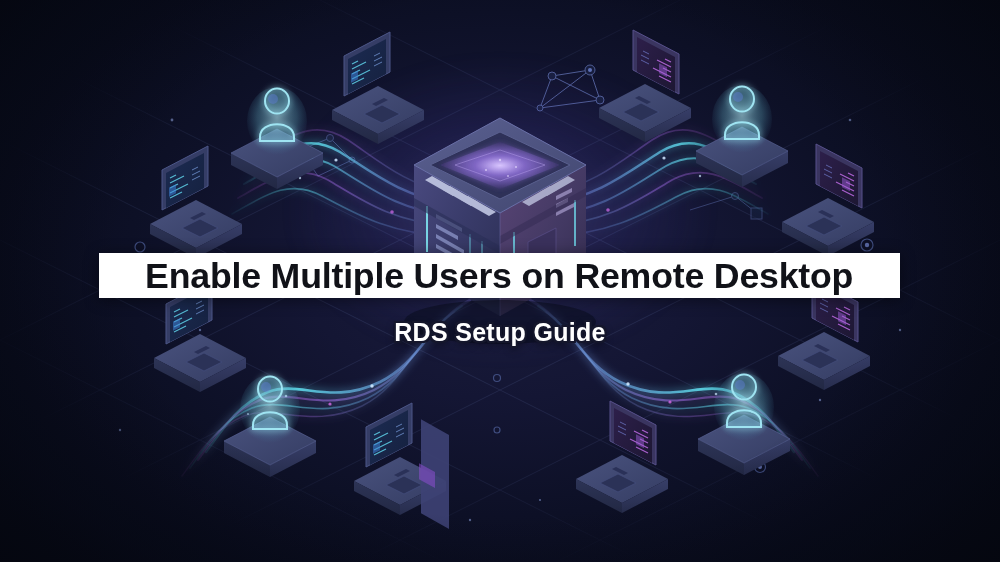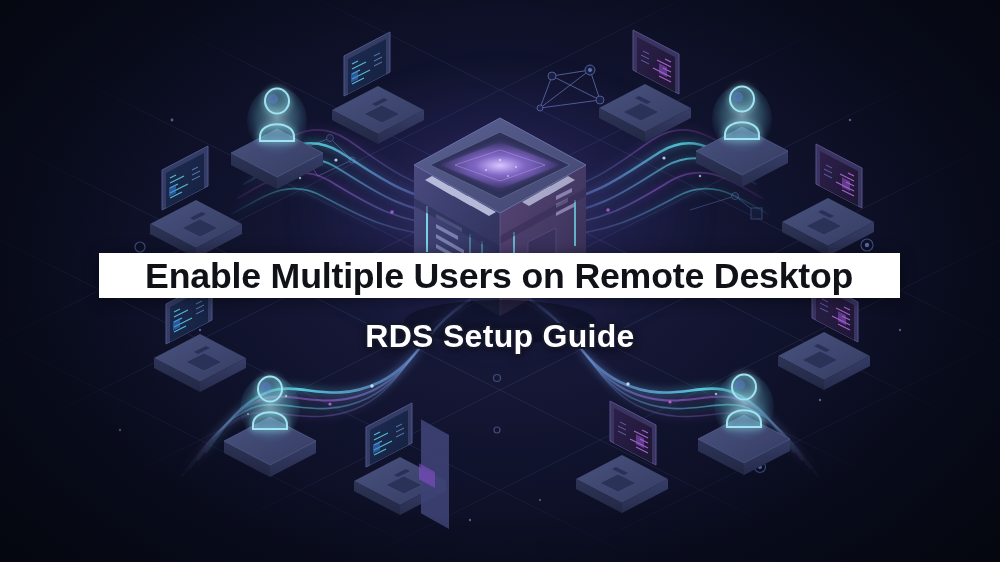--- a/index.html
+++ b/index.html
@@ -35,21 +35,21 @@
     background:#ffffff;display:flex;align-items:center;justify-content:center;
     box-shadow:0 2px 14px rgba(0,0,0,.45);
   }
   #titleText{
     color:#111218;font-size:35px;font-weight:bold;letter-spacing:-.2px;
     white-space:nowrap;line-height:1;font-family:"Liberation Sans", sans-serif;
     transform:scaleX(1.02);
   }
   #subTitle{
     position:absolute;left:0;top:318px;width:1000px;text-align:center;
-    color:#ffffff;font-size:32px;font-weight:bold;letter-spacing:.3px;
+    color:#ffffff;font-size:25px;font-weight:bold;letter-spacing:.3px;
     font-family:"Liberation Sans", sans-serif;
     text-shadow:
       -2px -2px 0 #15172c, 2px -2px 0 #15172c, -2px 2px 0 #15172c, 2px 2px 0 #15172c,
       0 -2px 0 #15172c, 0 2px 0 #15172c, -2px 0 0 #15172c, 2px 0 0 #15172c,
       0 3px 8px rgba(0,0,0,.75);
   }
 </style>
 </head>
 <body>
 

